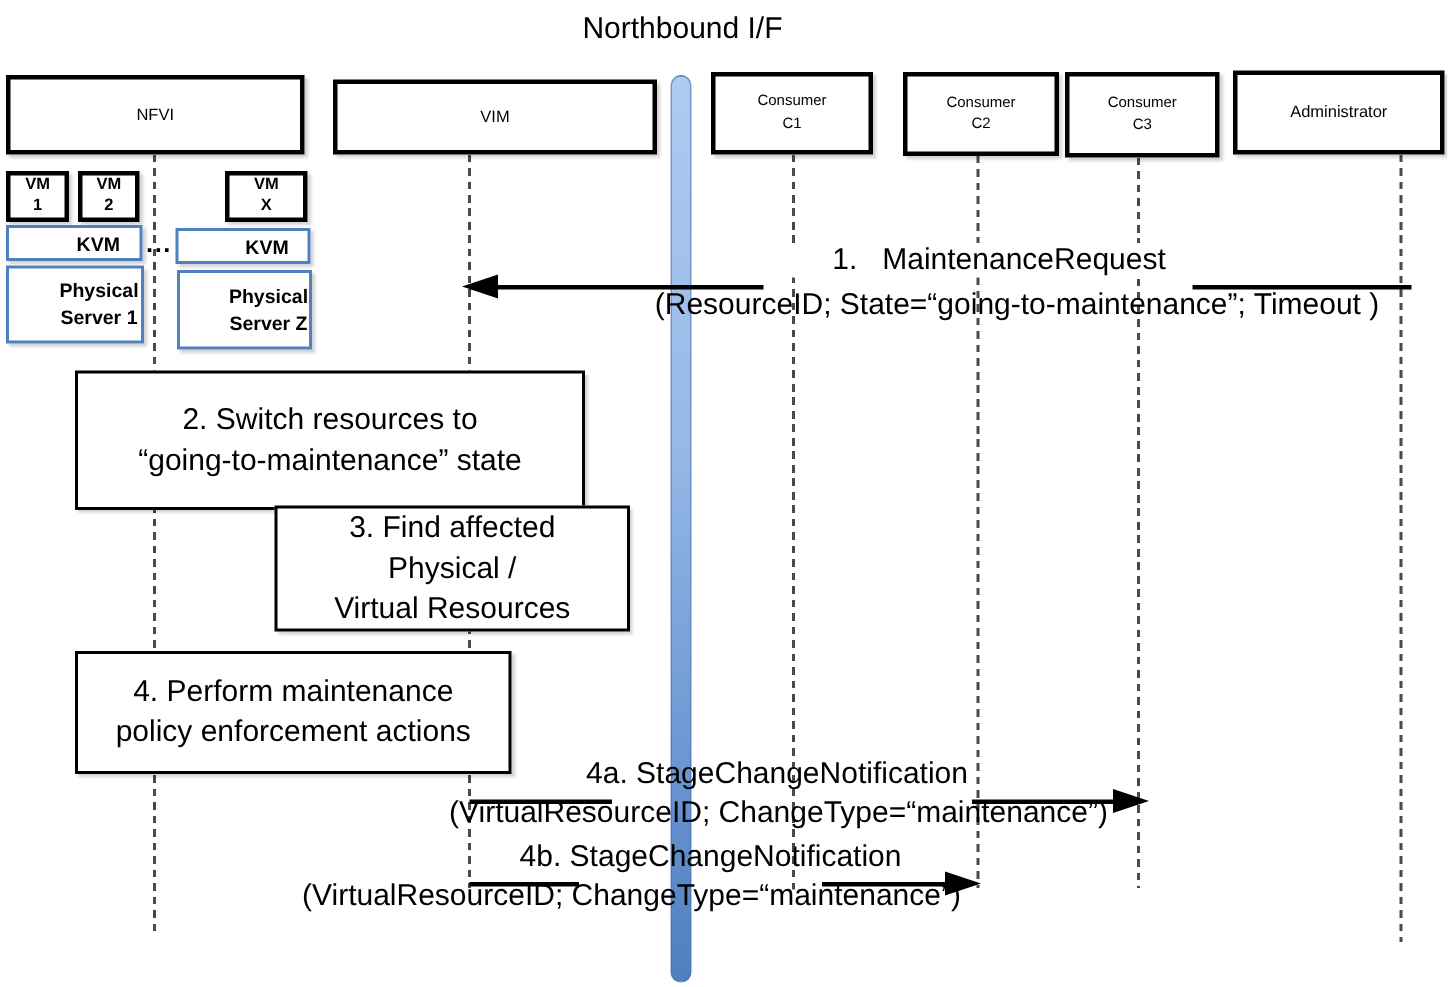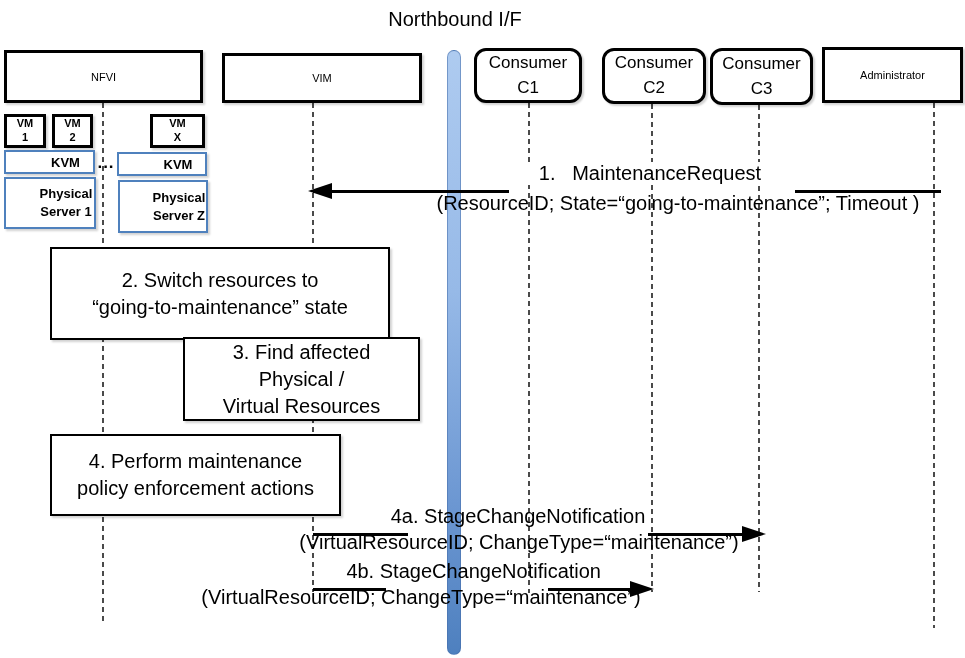--- a/index.html
+++ b/index.html
@@ -34,25 +34,25 @@
     border:1px solid rgba(70,110,170,0.55);
   }
 
   
   .box {
     position:absolute; background:#fff; border:3px solid #000;
     display:flex; flex-direction:column; align-items:center; justify-content:center;
     text-align:center; z-index:2; box-shadow:2px 2px 2px rgba(0,0,0,0.18);
   }
   .hdr  { font-size:11px; }
-  .hdr2 { font-size:17px; line-height:1.45;border-radius:12px; }
+  .hdr2 { font-size:10px; line-height:1.45; }
   .bluebox { border:2.5px solid #4F81BD;padding-left:32px; }
 
   .b-nfvi  { left:4px;   top:50px; width:199px; height:53px; }
-  .b-vim   { left:222px; top:53px; width:200px; height:50px; }
+  .b-vim   { left:222px; top:53px; width:216px; height:50px; }
   .b-c1    { left:474px; top:48px; width:108px; height:55px; }
   .b-c2    { left:602px; top:48px; width:104px; height:56px; }
   .b-c3    { left:710px; top:48px; width:103px; height:57px; }
   .b-admin { left:822px; top:47px; width:141px; height:56px; font-size:11px; }
 
   .b-vm1 { left:4px;   top:114px; width:42px; height:34px; }
   .b-vm2 { left:52px;  top:114px; width:41px; height:34px; }
   .b-vmx { left:150px; top:114px; width:55px; height:34px; }
   .vm { font-size:11px; line-height:1.25; font-weight:700; }
 
@@ -86,21 +86,21 @@
   .ah-m4a { left:742px; top:526px; }
   .ah-m4b { left:630px; top:581px; }
 
   .mtitle {
     position:absolute; font-size:20px; text-align:center; z-index:5;
     white-space:pre; background:#fff;
   }
   .mparams {
     position:absolute; font-size:20px; text-align:center; z-index:3; white-space:pre;
   }
-  .t-m1  { left:505px; top:162px; width:290px; }
+  .t-m1  { left:521px; top:162px; width:290px; }
   .p-m1  { left:412px; top:192px; width:532px; }
   .t-m4a { left:387px; top:505px; width:262px; background:transparent; }
   .p-m4a { left:272px; top:531px; width:494px; }
   .t-m4b { left:339px; top:560px; width:262px; background:transparent;text-align:right; }
   .p-m4b { left:182px; top:586px; width:478px; }
 </style>
 </head>
 <body>
 
 <div id="canvas">

